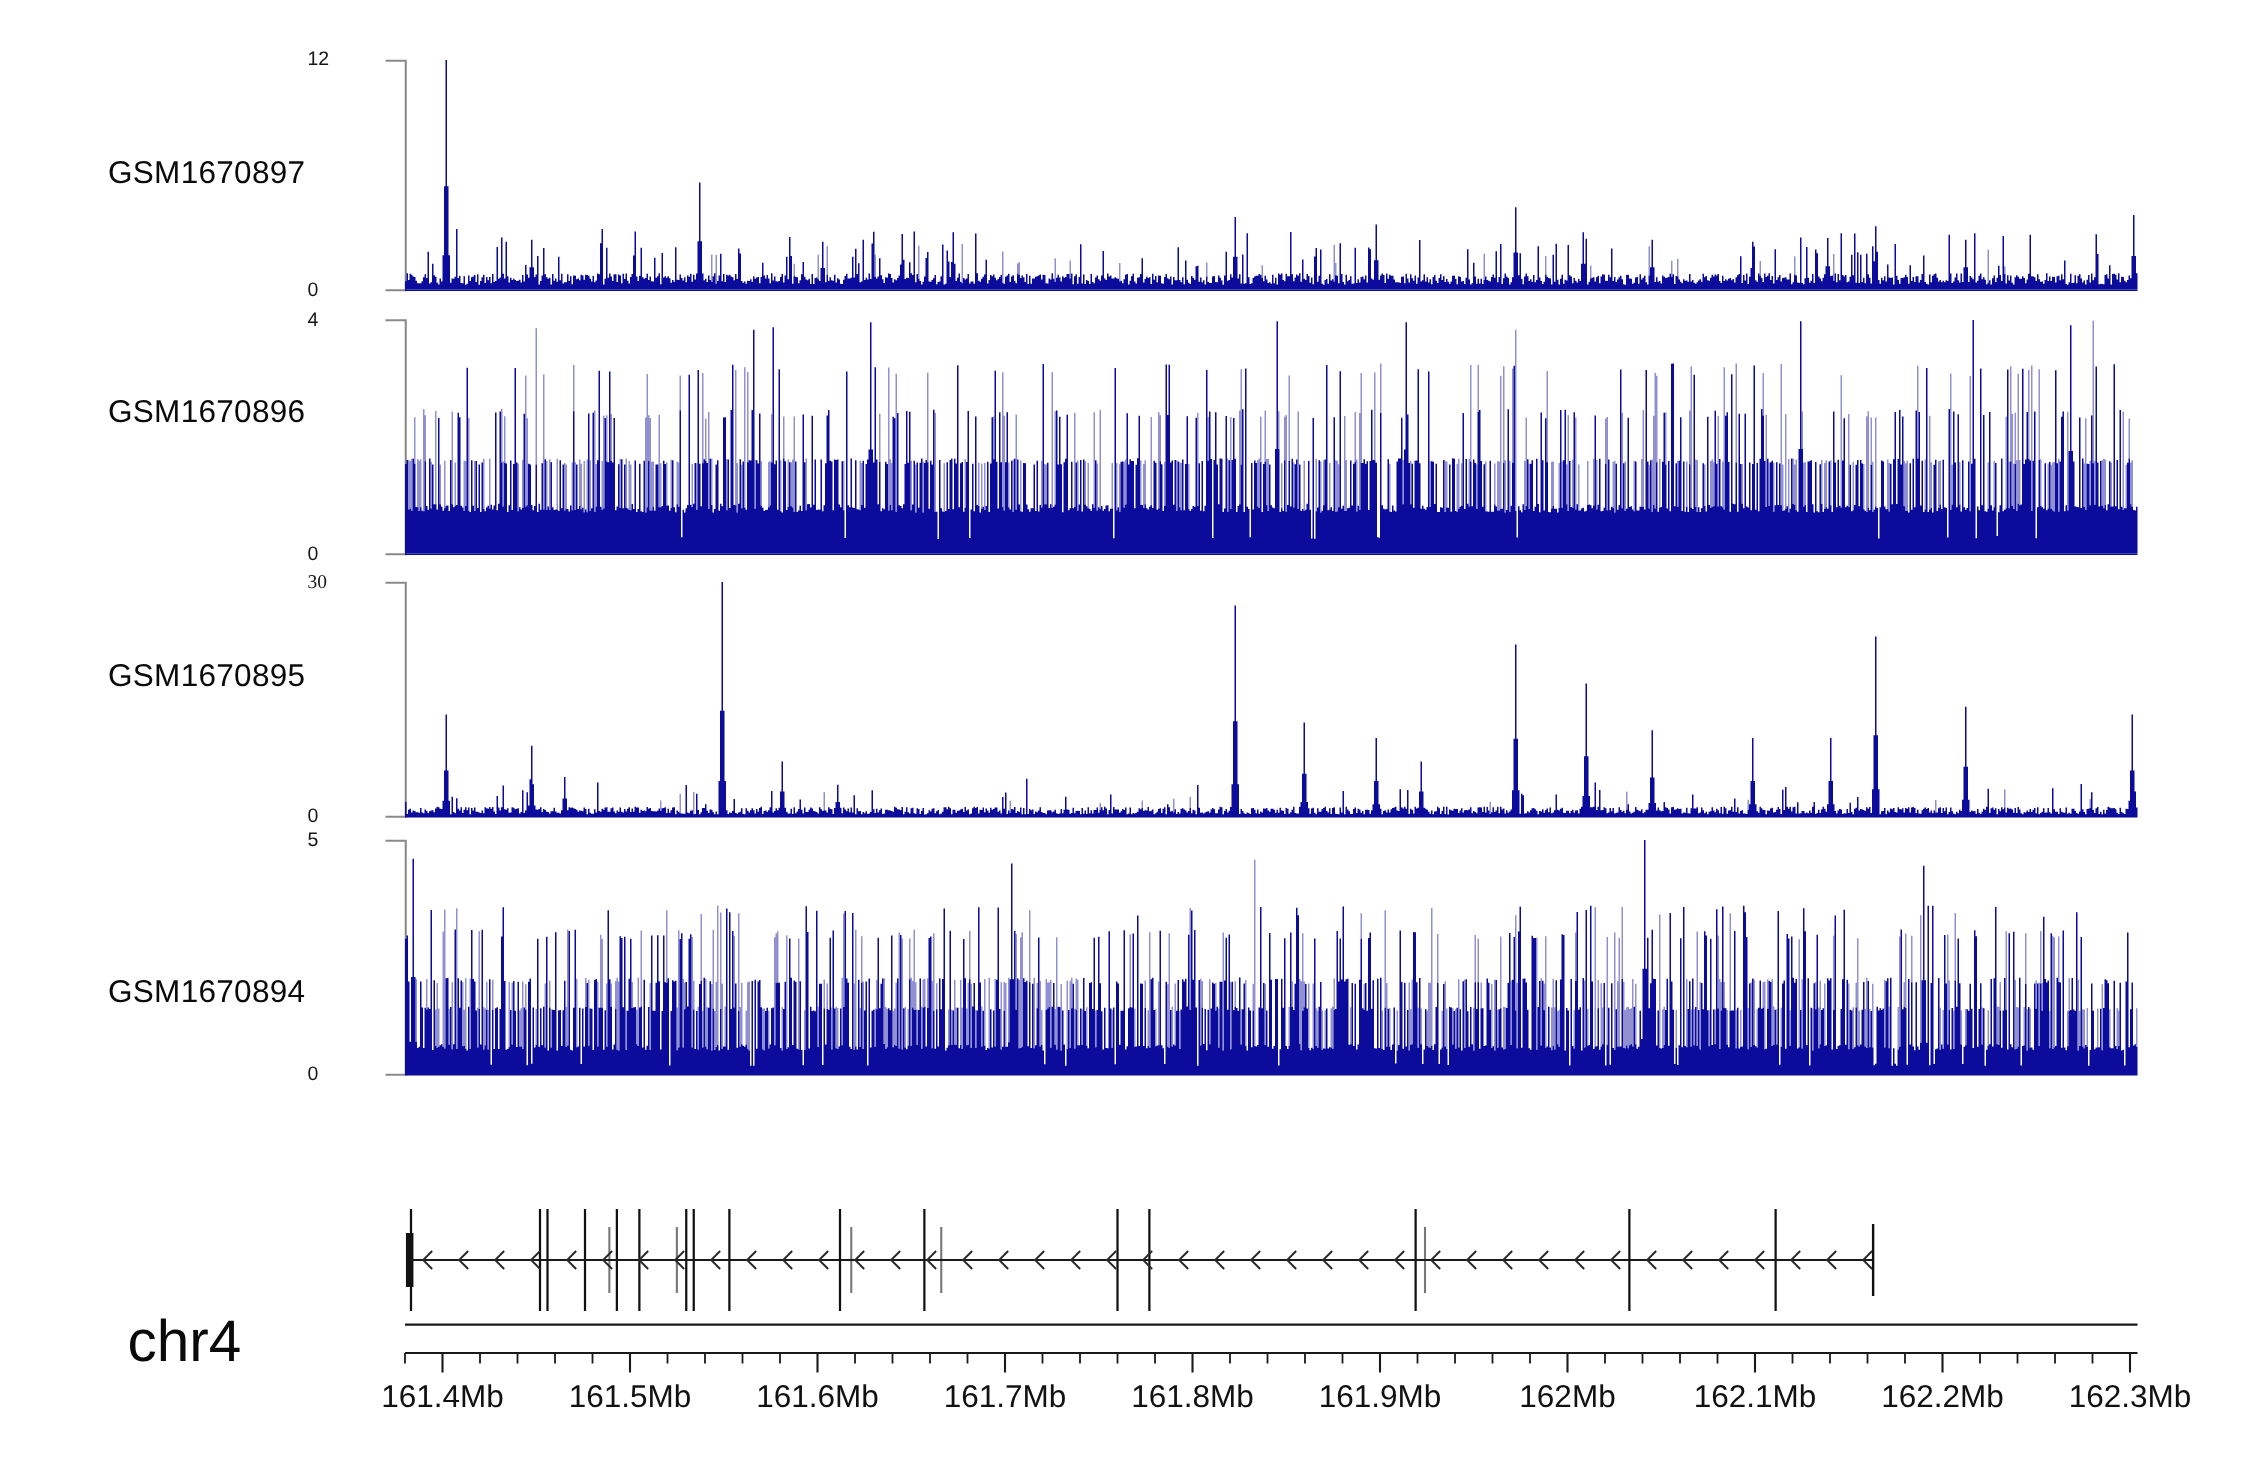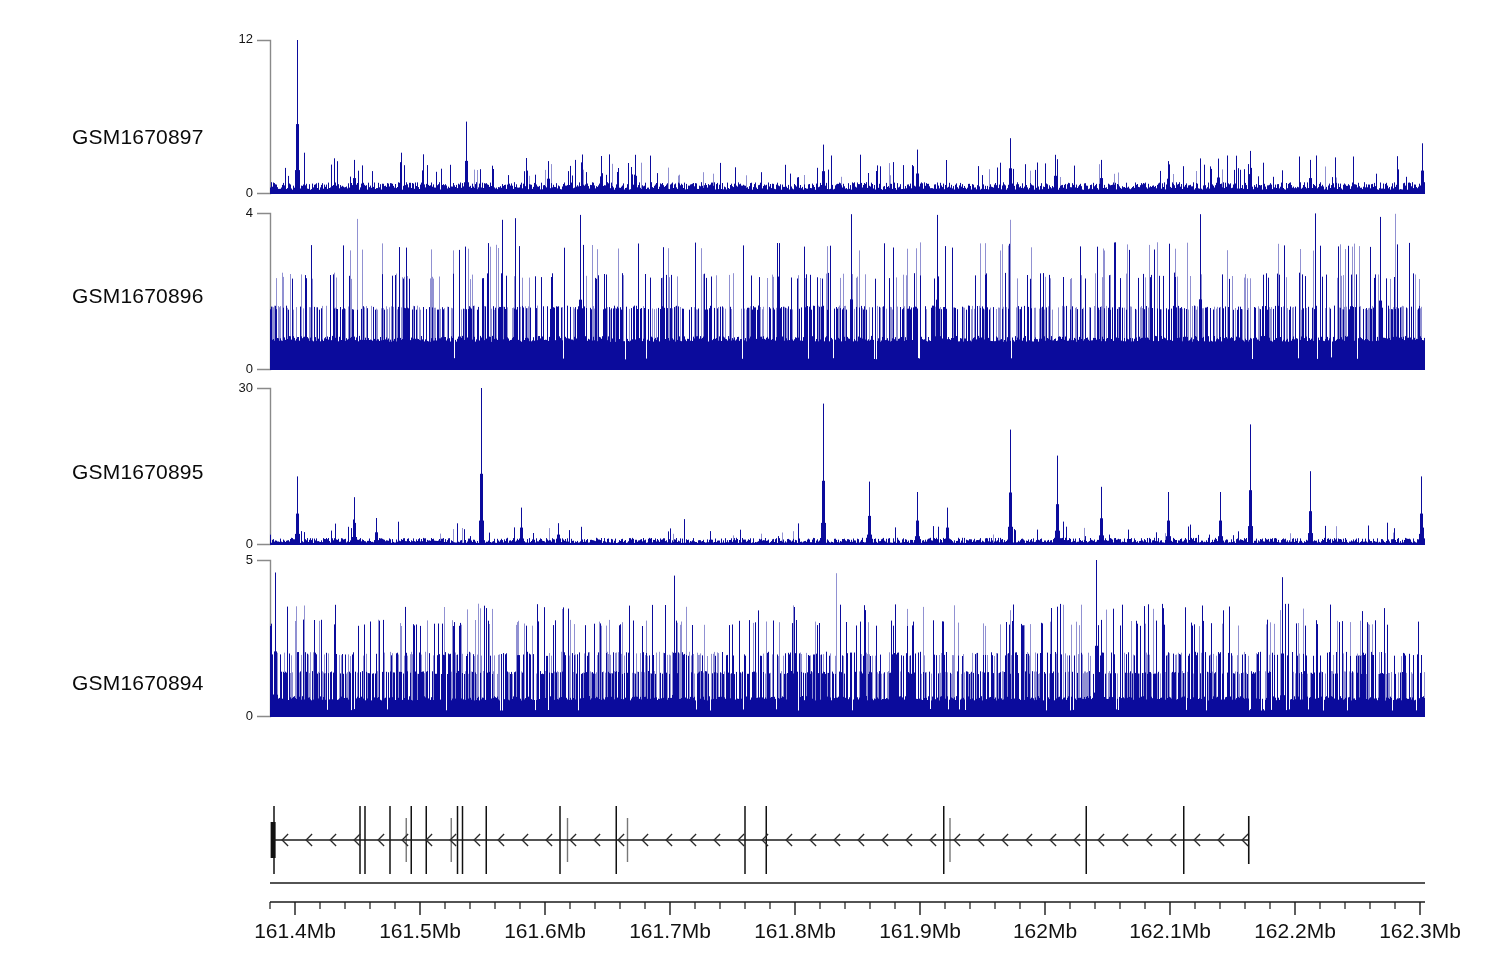--- a/index.html
+++ b/index.html
@@ -5,30 +5,30 @@
   html,body{margin:0;padding:0;}
   body{
     width:1500px;height:980px;background:#ffffff;
     font-family:"Liberation Sans","DejaVu Sans",sans-serif;
     position:relative;overflow:hidden;color:#111;
   }
   .stage{position:absolute;left:0;top:0;width:1500px;height:980px;}
   svg.canvas{position:absolute;left:0;top:0;}
   .track-label{
     position:absolute;left:72px;width:175px;font-size:21px;line-height:26px;
-    color:#0a0a0a;letter-spacing:0.2px;white-space:nowrap;margin-top:21px;
+    color:#0a0a0a;letter-spacing:0.2px;white-space:nowrap;
   }
   .tl-0{top:103px;} .tl-1{top:262px;} .tl-2{top:438px;} .tl-3{top:649px;}
   .ylab{
-    position:absolute;left:205px;width:48px;text-align:right;
+    position:absolute;left:205px;width:48px;
     font-size:13px;line-height:14px;color:#151515;
   }
   .ymax-0{top:32px;}  .y0-0{top:186px;}
   .ymax-1{top:206px;} .y0-1{top:362px;}
-  .ymax-2{top:381px;} .y0-2{top:537px;}
+  .ymax-2{top:381px;font-family:Liberation Serif, serif;} .y0-2{top:537px;}
   .ymax-3{top:553px;} .y0-3{top:709px;}
   .gene-title{
     position:absolute;left:609px;top:758px;width:300px;text-align:center;
     font-size:31px;line-height:34px;color:#0a0a0a;
   }
   .chrom-label{
     position:absolute;left:85px;top:874px;width:160px;
     font-size:39px;line-height:42px;color:#0a0a0a;
   }
 </style>
@@ -102,14 +102,15 @@
 
   <div class="ylab ymax-0">12</div>
   <div class="ylab y0-0">0</div>
   <div class="ylab ymax-1">4</div>
   <div class="ylab y0-1">0</div>
   <div class="ylab ymax-2">30</div>
   <div class="ylab y0-2">0</div>
   <div class="ylab ymax-3">5</div>
   <div class="ylab y0-3">0</div>
 
+  <div class="chrom-label">chr4</div>
 
 </div>
 
 </body></html>

